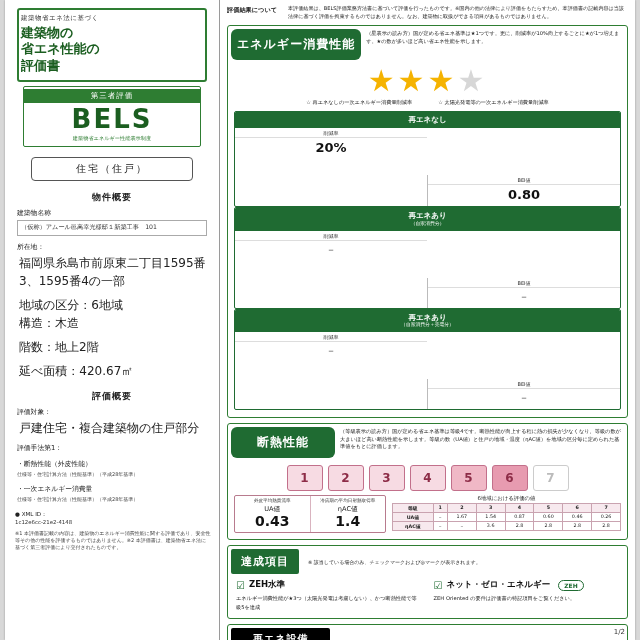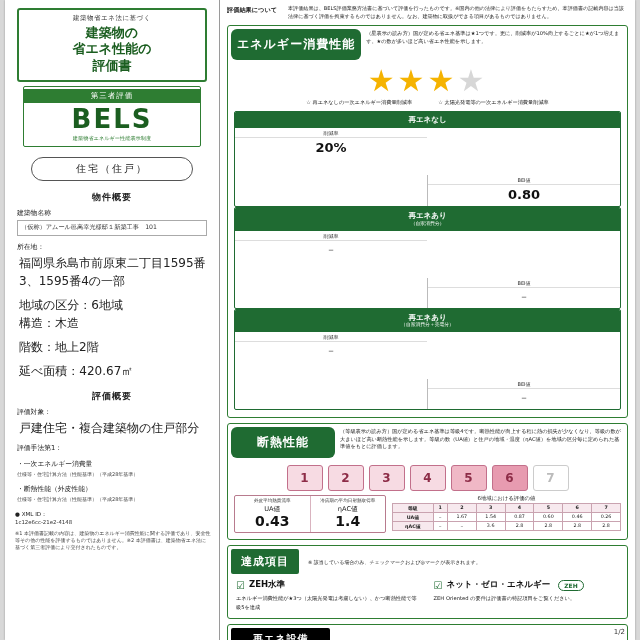--- a/index.html
+++ b/index.html
@@ -17,37 +17,37 @@
   
   .left{
     position:absolute;left:0;top:0;width:215px;height:640px;
     border-right:1px solid #9a9a9a;
     box-sizing:border-box;
     padding:6px 8px;
   }
   .hdr-green{
     border:2px solid #2e7d32;border-radius:3px;
     margin:2px 4px 4px 4px;padding:4px 2px 6px 2px;
-    text-align:center;
+    text-align:left;
     color:#1b5e20;
   }
   .hdr-sub{font-size:6.5px;color:#333;letter-spacing:.5px;}
   .hdr-big{font-size:13px;font-weight:bold;line-height:1.25;margin-top:2px;color:#1b5e20;}
   .bels-box{
     margin:4px 10px 0 10px;border:1px solid #2e7d32;border-radius:2px;
     text-align:center;padding:2px 0 4px 0;
   }
   .bels-tag{
     background:#2e7d32;color:#fff;font-size:7.5px;padding:2px 0;margin:0 0 3px 0;
     letter-spacing:1px;
   }
   .bels-logo{font-size:26px;font-weight:bold;color:#1b5e20;letter-spacing:2px;line-height:1;}
   .bels-note{font-size:5.2px;color:#2e7d32;margin-top:3px;}
   .jutaku{
-    margin:10px 18px 0 18px;border:1px solid #555;border-radius:12px;
+    margin:10px 18px 0 18px;border:1px solid #555;border-radius:4px;
     text-align:center;font-size:10px;padding:4px 8px;letter-spacing:2px;color:#222;
   }
   .sec{margin-top:10px;}
   .sec-title{
     text-align:center;font-size:9px;font-weight:bold;color:#222;letter-spacing:1px;
     margin-bottom:4px;
   }
   .fld{margin:0 4px 6px 4px;font-size:6.5px;color:#222;}
   .fld-label{font-weight:normal;font-size:6.8px;margin-bottom:2px;}
   .fld-box{
@@ -228,26 +228,26 @@
       <div class="fld">
         <div class="fld-label">評価対象：</div>
         <div class="fld-plain">戸建住宅・複合建築物の住戸部分</div>
       </div>
 
       <div class="fld">
         <div class="fld-label">評価手法第1：</div>
       </div>
 
       <div class="fld">
+        <div class="fld-label">・断熱性能（外皮性能）</div>
+        <div class="small-note">仕様等・住宅計算方法（性能基準）（平成28年基準）</div>
+      </div>
+
+      <div class="fld">
         <div class="fld-label">・一次エネルギー消費量</div>
-        <div class="small-note">仕様等・住宅計算方法（性能基準）（平成28年基準）</div>
-      </div>
-
-      <div class="fld">
-        <div class="fld-label">・断熱性能（外皮性能）</div>
         <div class="small-note">仕様等・住宅計算方法（性能基準）（平成28年基準）</div>
       </div>
     </div>
 
     <div class="xmlid">
       <div>● XML ID：</div>
       <div class="code">1c12e6cc-21e2-4148</div>
       <div class="small-note" style="margin-top:4px">※1 本評価書記載の内容は、建築物のエネルギー消費性能に関する評価であり、安全性等その他の性能を評価するものではありません。※2 本評価書は、建築物省エネ法に基づく第三者評価により交付されたものです。</div>
     </div>
 

